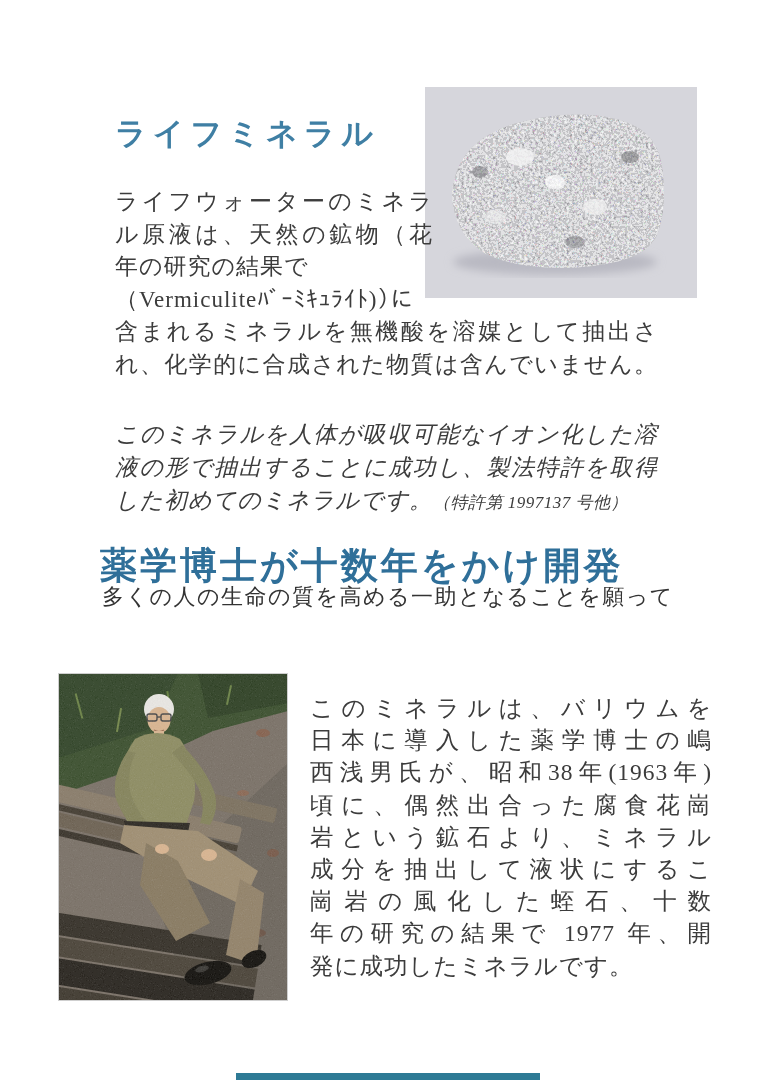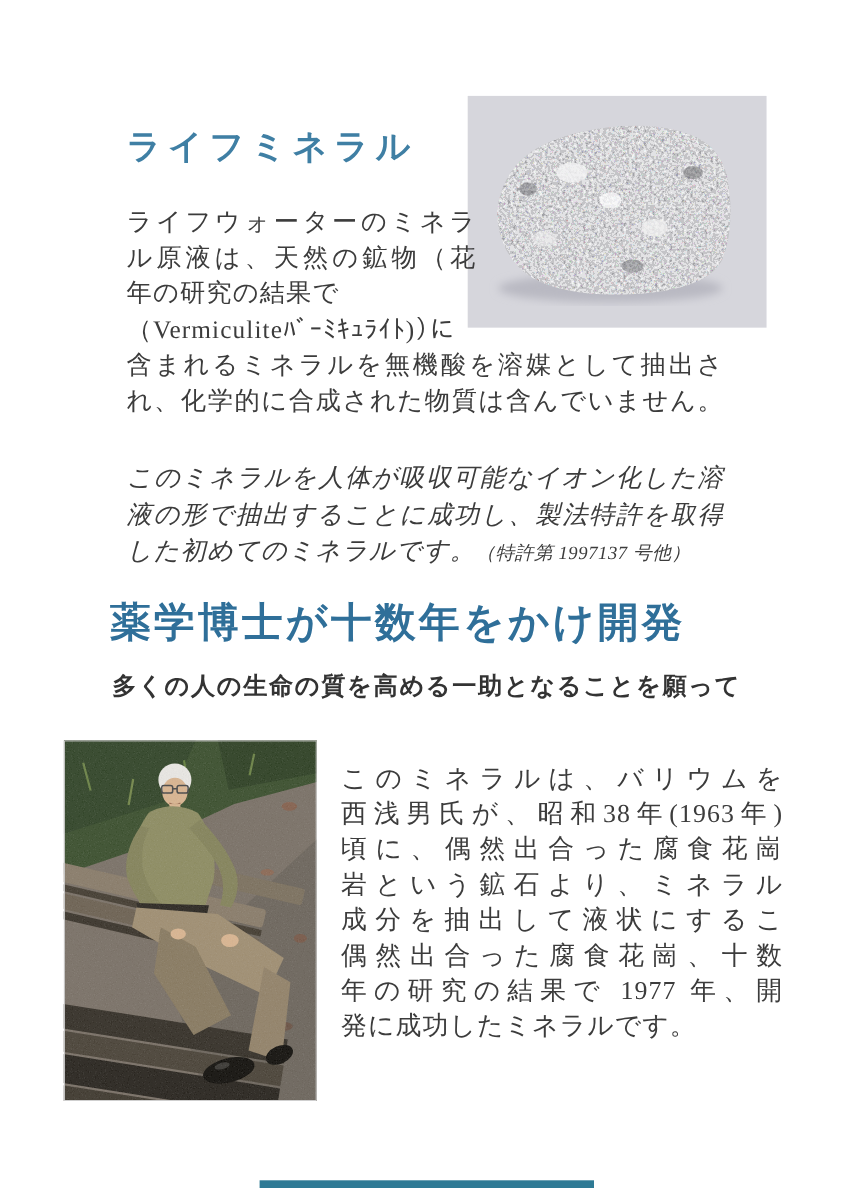--- a/index.html
+++ b/index.html
@@ -17,21 +17,21 @@
   .p2{position:absolute;left:115px;top:419px;width:543px;font-size:23px;line-height:32.8px;letter-spacing:1px;font-style:italic;}
   .p3{position:absolute;left:310px;top:666px;width:402px;font-size:23.5px;line-height:32.2px;letter-spacing:1px;margin-top:26px;}
 
   .ln{white-space:nowrap;}
   .jl{white-space:normal;text-align:justify;text-align-last:justify;}
   .narrow{width:318px;}
   .note{font-size:17px;letter-spacing:0.5px;}
 
   .h2{position:absolute;left:100px;top:541px;margin:0;font-size:37px;font-weight:700;
       letter-spacing:3px;color:#2f6f99;white-space:nowrap;}
-  .sub{position:absolute;left:102px;top:609px;font-size:22px;font-weight:700;
+  .sub{position:absolute;left:102px;top:582px;font-size:22px;font-weight:400;
        letter-spacing:1.5px;color:#333333;white-space:nowrap;}
 
   .footer-bar{position:absolute;left:236px;top:1073px;width:304px;height:7px;background:#2e7a95;}
 </style>
 </head>
 <body>
 
 <div class="page">
 
   <h1 class="title">ライフミネラル</h1>
@@ -160,24 +160,25 @@
         <ellipse cx="144" cy="296" rx="7" ry="3" fill="#3c3a36" transform="rotate(-14 144 296)"></ellipse>
 
         <rect width="230" height="328" filter="url(#grain)"></rect>
       </g>
       <rect x="0.5" y="0.5" width="229" height="327" fill="none" stroke="#cfcfcf" stroke-width="1"></rect>
     </svg>
   </figure>
 
   <div class="p3">
     <div class="ln jl">このミネラルは、バリウムを</div>
+    <div class="ln jl">日本に導入した薬学博士の嶋</div>
     <div class="ln jl">西浅男氏が、昭和38年(1963年)</div>
     <div class="ln jl">頃に、偶然出合った腐食花崗</div>
     <div class="ln jl">岩という鉱石より、ミネラル</div>
     <div class="ln jl">成分を抽出して液状にするこ</div>
-    <div class="ln jl">偶然出合った腐食花崗、十数</div>
+    <div class="ln jl">崗岩の風化した蛭石、十数</div>
     <div class="ln jl">年の研究の結果で 1977 年、開</div>
     <div class="ln">発に成功したミネラルです。</div>
   </div>
 
   <div class="footer-bar"></div>
 
 </div>
 
 </body></html>

